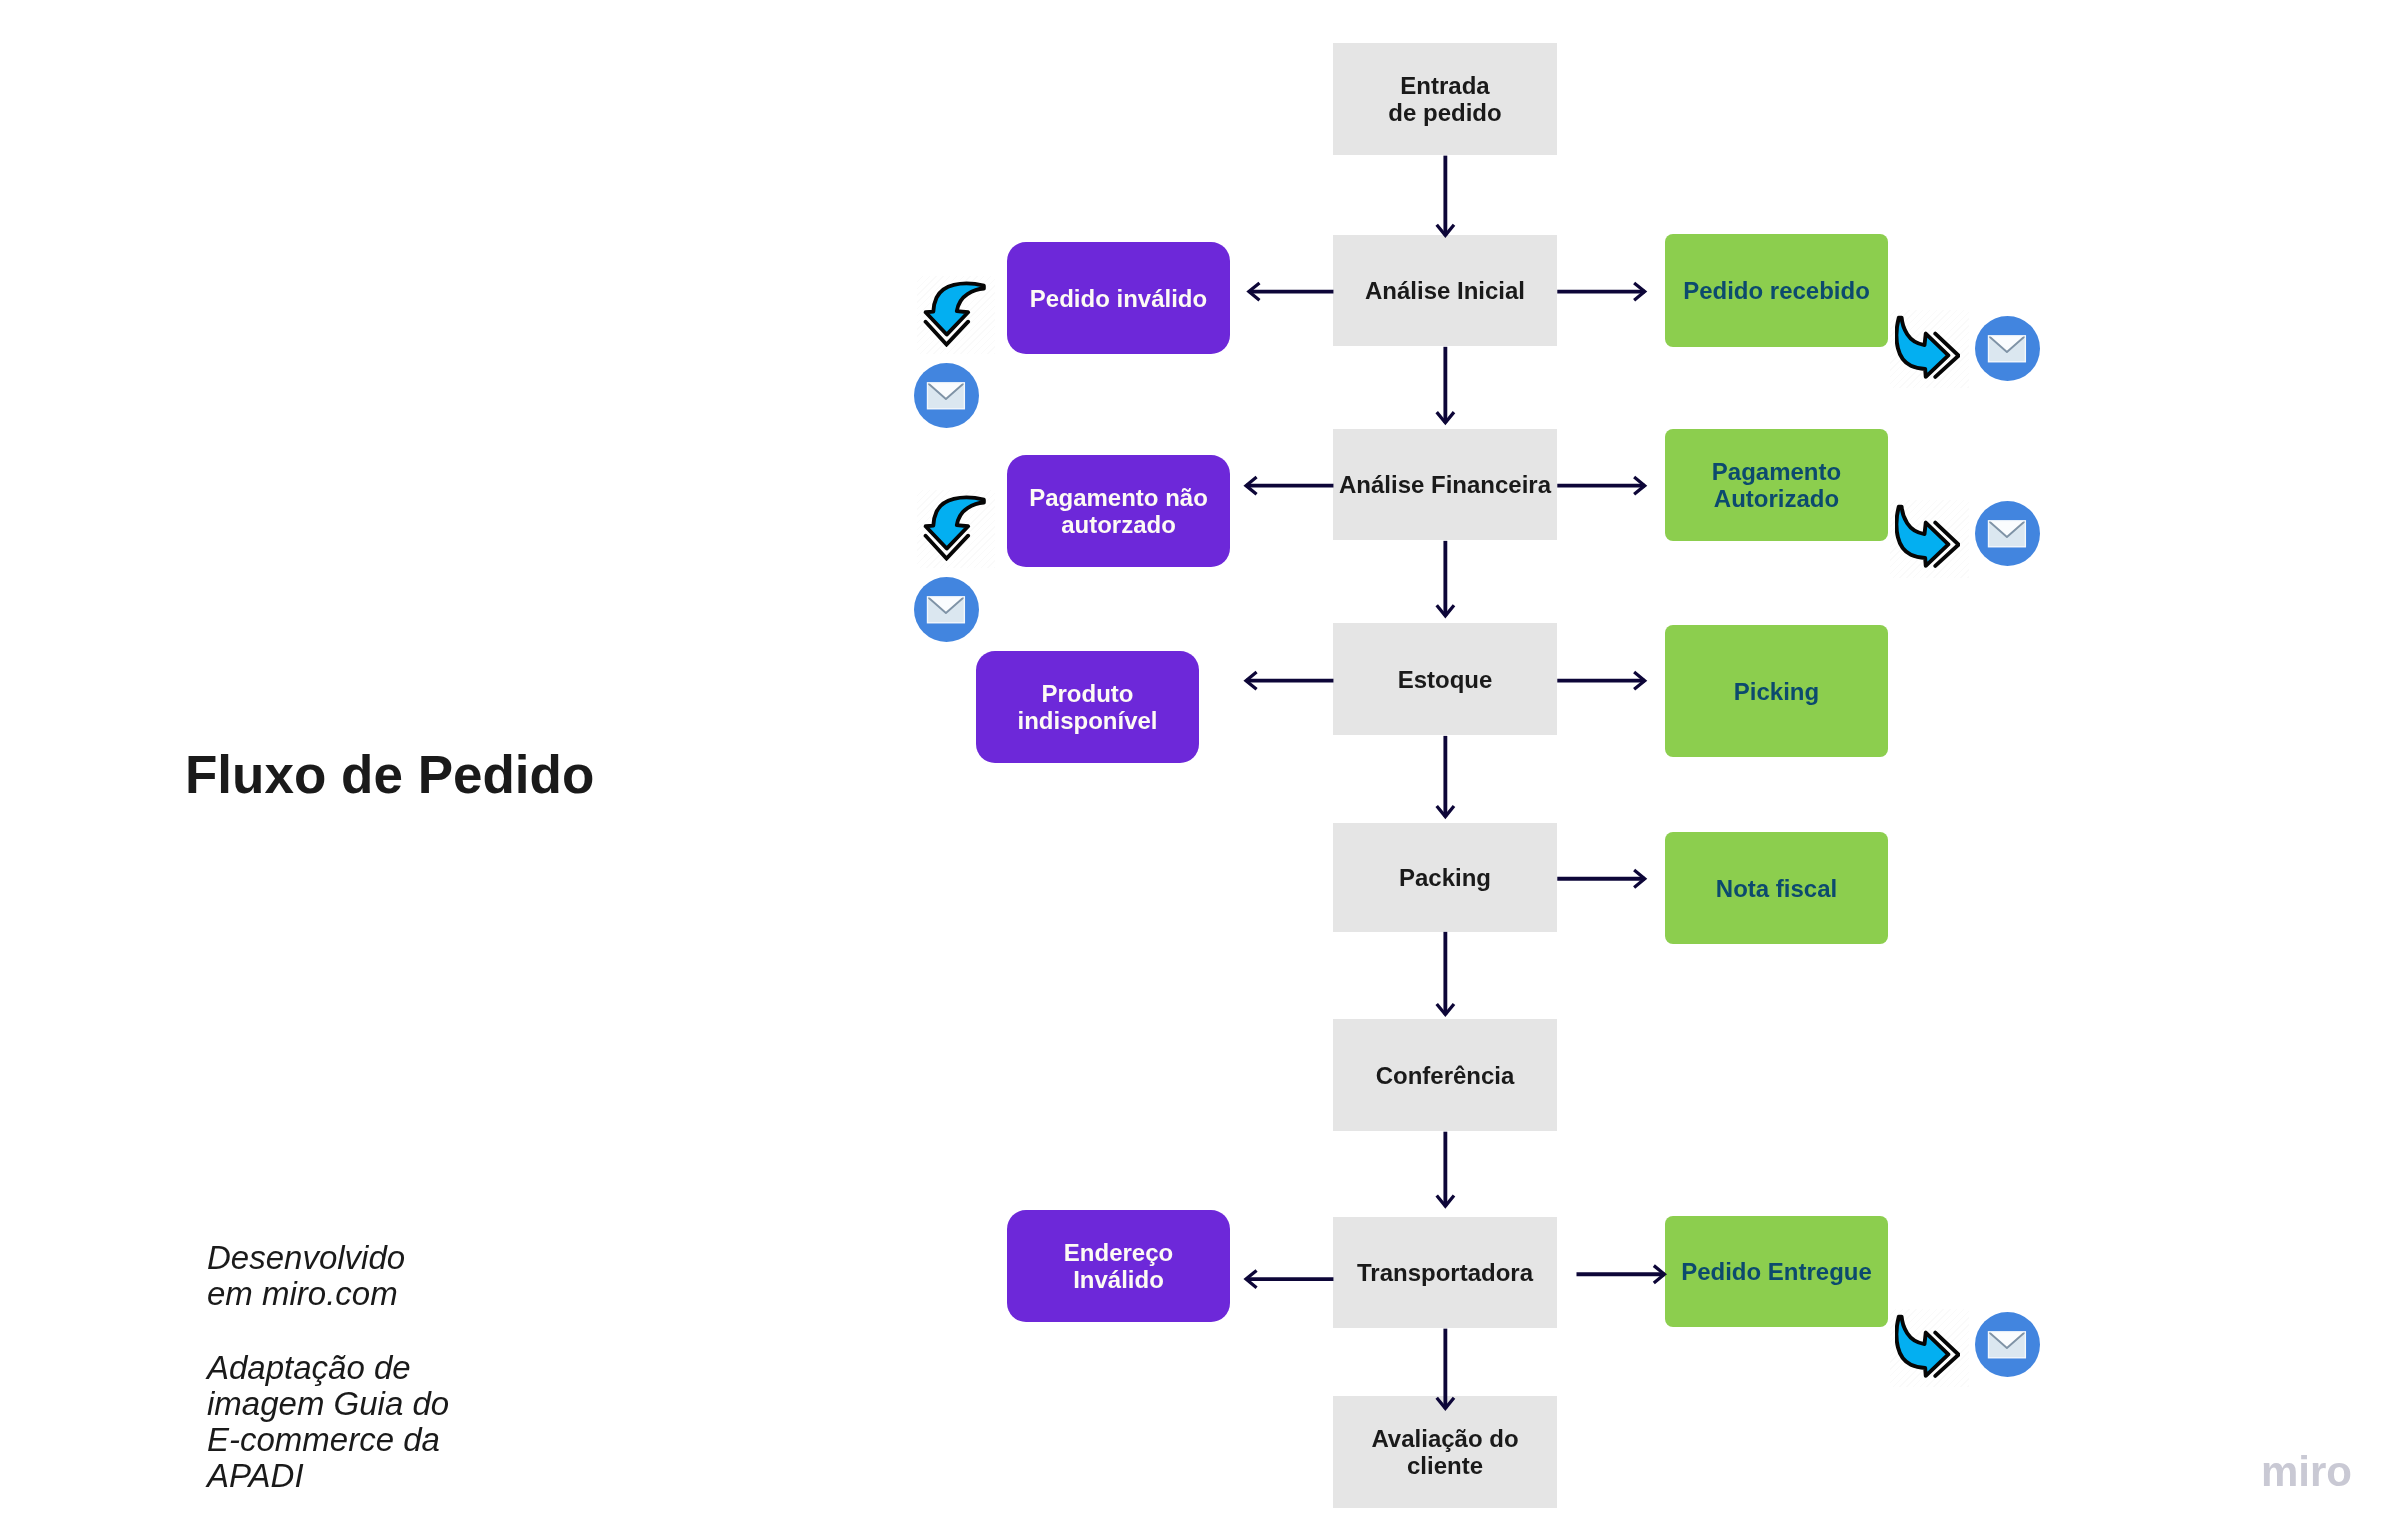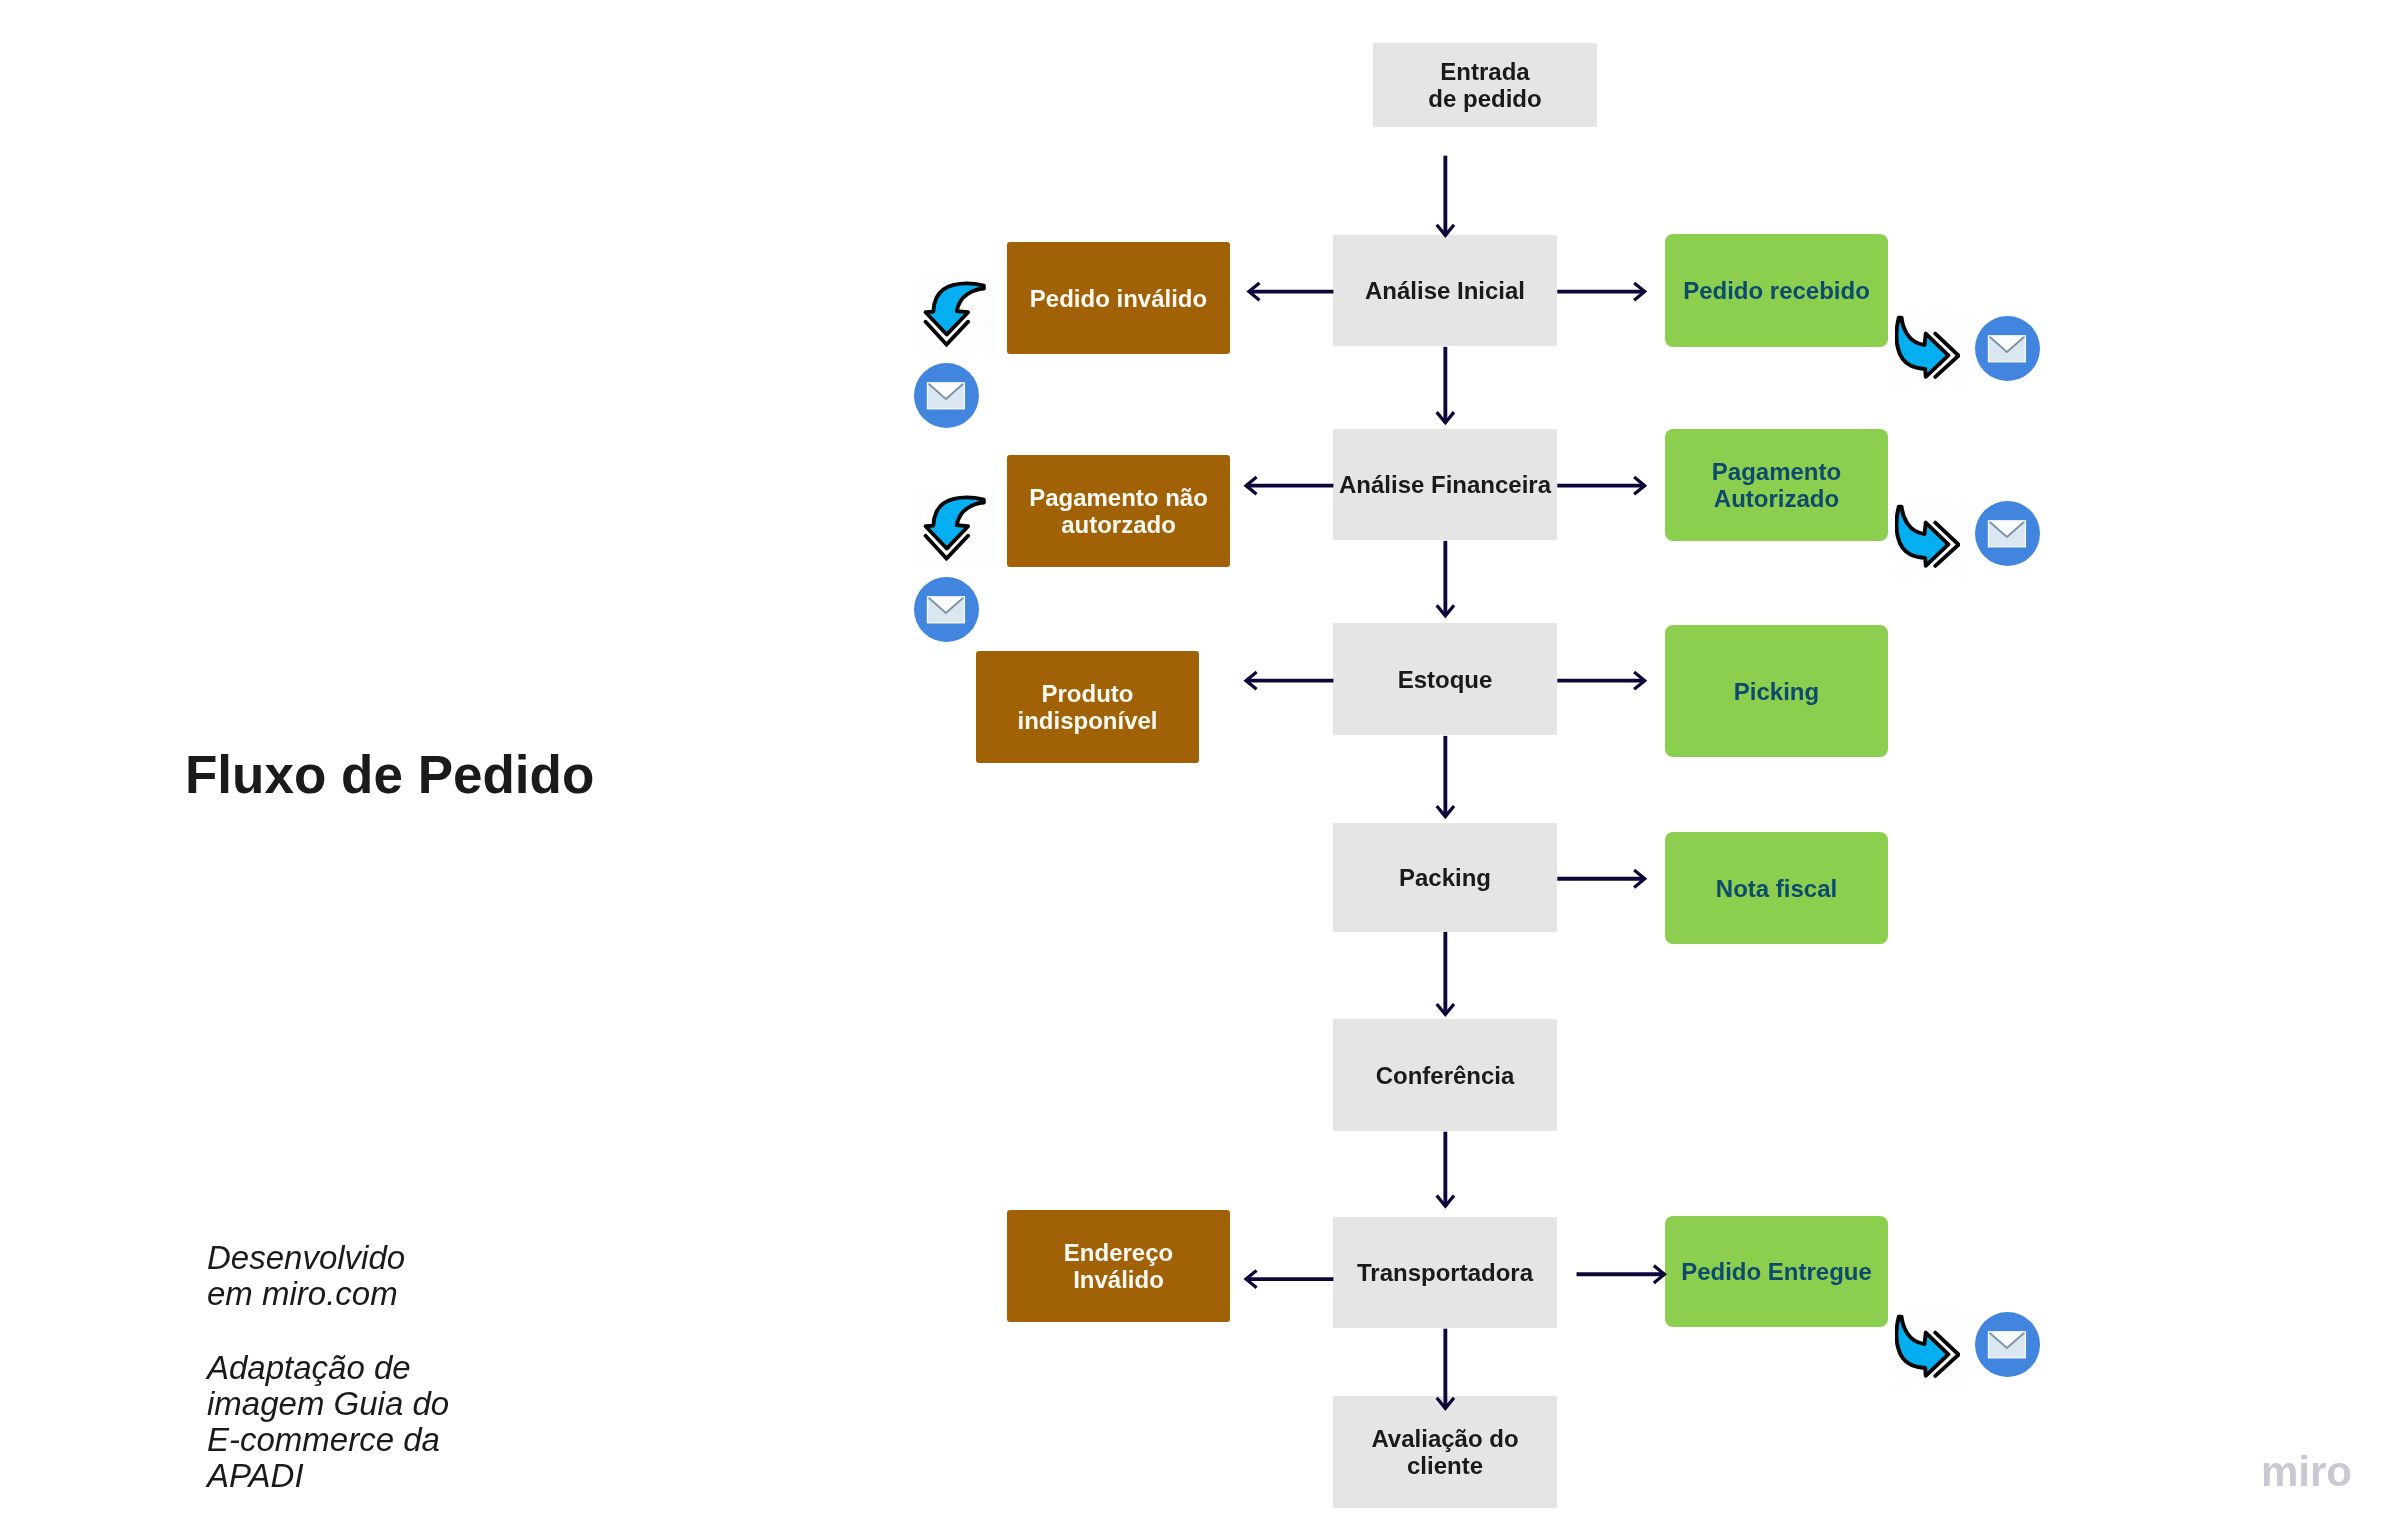--- a/index.html
+++ b/index.html
@@ -5,21 +5,21 @@
 <style>
   html,body{margin:0;padding:0;}
   body{width:2395px;height:1540px;background:#FFFFFF;overflow:hidden;
        font-family:"Liberation Sans",sans-serif;}
   #canvas{position:relative;width:2395px;height:1540px;background:#FFFFFF;}
   svg.lay{position:absolute;left:0;top:0;width:2395px;height:1540px;z-index:5;pointer-events:none;}
   .node{position:absolute;display:flex;align-items:center;justify-content:center;
         text-align:center;box-sizing:border-box;z-index:1;}
   .nlabel{display:block;line-height:27px;letter-spacing:0px;}
   .n-gray{background:#E5E5E5;color:#1A1A1A;font-weight:bold;font-size:24px;}
-  .n-red{background:#a16207;color:#FDFAF4;font-weight:bold;font-size:24px;border-radius:3px;}
+  .n-red{background:#6d28d9;color:#FDFAF4;font-weight:bold;font-size:24px;border-radius:19px;}
   .n-green{background:#8CCE4E;color:#0c4a6e;font-weight:bold;font-size:24px;border-radius:8px;}
   .icon-arrow{position:absolute;z-index:6;}
   .icon-hatch{position:absolute;z-index:4;
     background-image:repeating-linear-gradient(135deg,#FFFFFF 0 3.8px,#FAFAFA 3.8px 4.8px);}
   .icon-mail{position:absolute;z-index:6;}
   #title{position:absolute;left:185px;top:748px;font-weight:bold;font-size:53px;
          color:#1A1A1A;white-space:nowrap;line-height:1;}
   .credit{position:absolute;font-style:italic;font-size:33px;color:#1A1A1A;line-height:36px;}
   .credit .cl{display:block;white-space:nowrap;}
   #credit1{left:207px;top:1240px;}
@@ -58,21 +58,21 @@
   <path d="M 1504.5 1178 L 1504.5 1255.5" stroke="#0D0638" stroke-width="4.0" fill="none"></path>
   <path d="M 1495.5 1244.5 L 1504.5 1255.5 L 1513.5 1244.5" stroke="#0D0638" stroke-width="3.4" stroke-linecap="butt" stroke-linejoin="miter" fill="none"></path>
   <path d="M 1388 1331.4 L 1297 1331.4" stroke="#0D0638" stroke-width="4.0" fill="none"></path>
   <path d="M 1308.0 1322.4 L 1297 1331.4 L 1308.0 1340.4" stroke="#0D0638" stroke-width="3.4" stroke-linecap="butt" stroke-linejoin="miter" fill="none"></path>
   <path d="M 1641 1326.4 L 1732.5 1326.4" stroke="#0D0638" stroke-width="4.0" fill="none"></path>
   <path d="M 1721.5 1317.4 L 1732.5 1326.4 L 1721.5 1335.4" stroke="#0D0638" stroke-width="3.4" stroke-linecap="butt" stroke-linejoin="miter" fill="none"></path>
   <path d="M 1504.5 1383 L 1504.5 1466" stroke="#0D0638" stroke-width="4.0" fill="none"></path>
   <path d="M 1495.5 1455.0 L 1504.5 1466 L 1513.5 1455.0" stroke="#0D0638" stroke-width="3.4" stroke-linecap="butt" stroke-linejoin="miter" fill="none"></path>
 </svg>
 
-<div class="node n-gray" style="left:1333px;top:43px;width:224px;height:84px;margin-left:40px;">
+<div class="node n-gray" style="left:1333px;top:43px;width:224px;height:112px;">
   <span class="nlabel">Entrada<br>de pedido</span>
 </div>
 <div class="node n-gray" style="left:1333px;top:235px;width:224px;height:111px;">
   <span class="nlabel">Análise Inicial</span>
 </div>
 <div class="node n-red" style="left:1007px;top:242px;width:223px;height:112px;">
   <span class="nlabel">Pedido inválido</span>
 </div>
 <div class="node n-green" style="left:1665px;top:234px;width:223px;height:113px;">
   <span class="nlabel">Pedido recebido</span>

